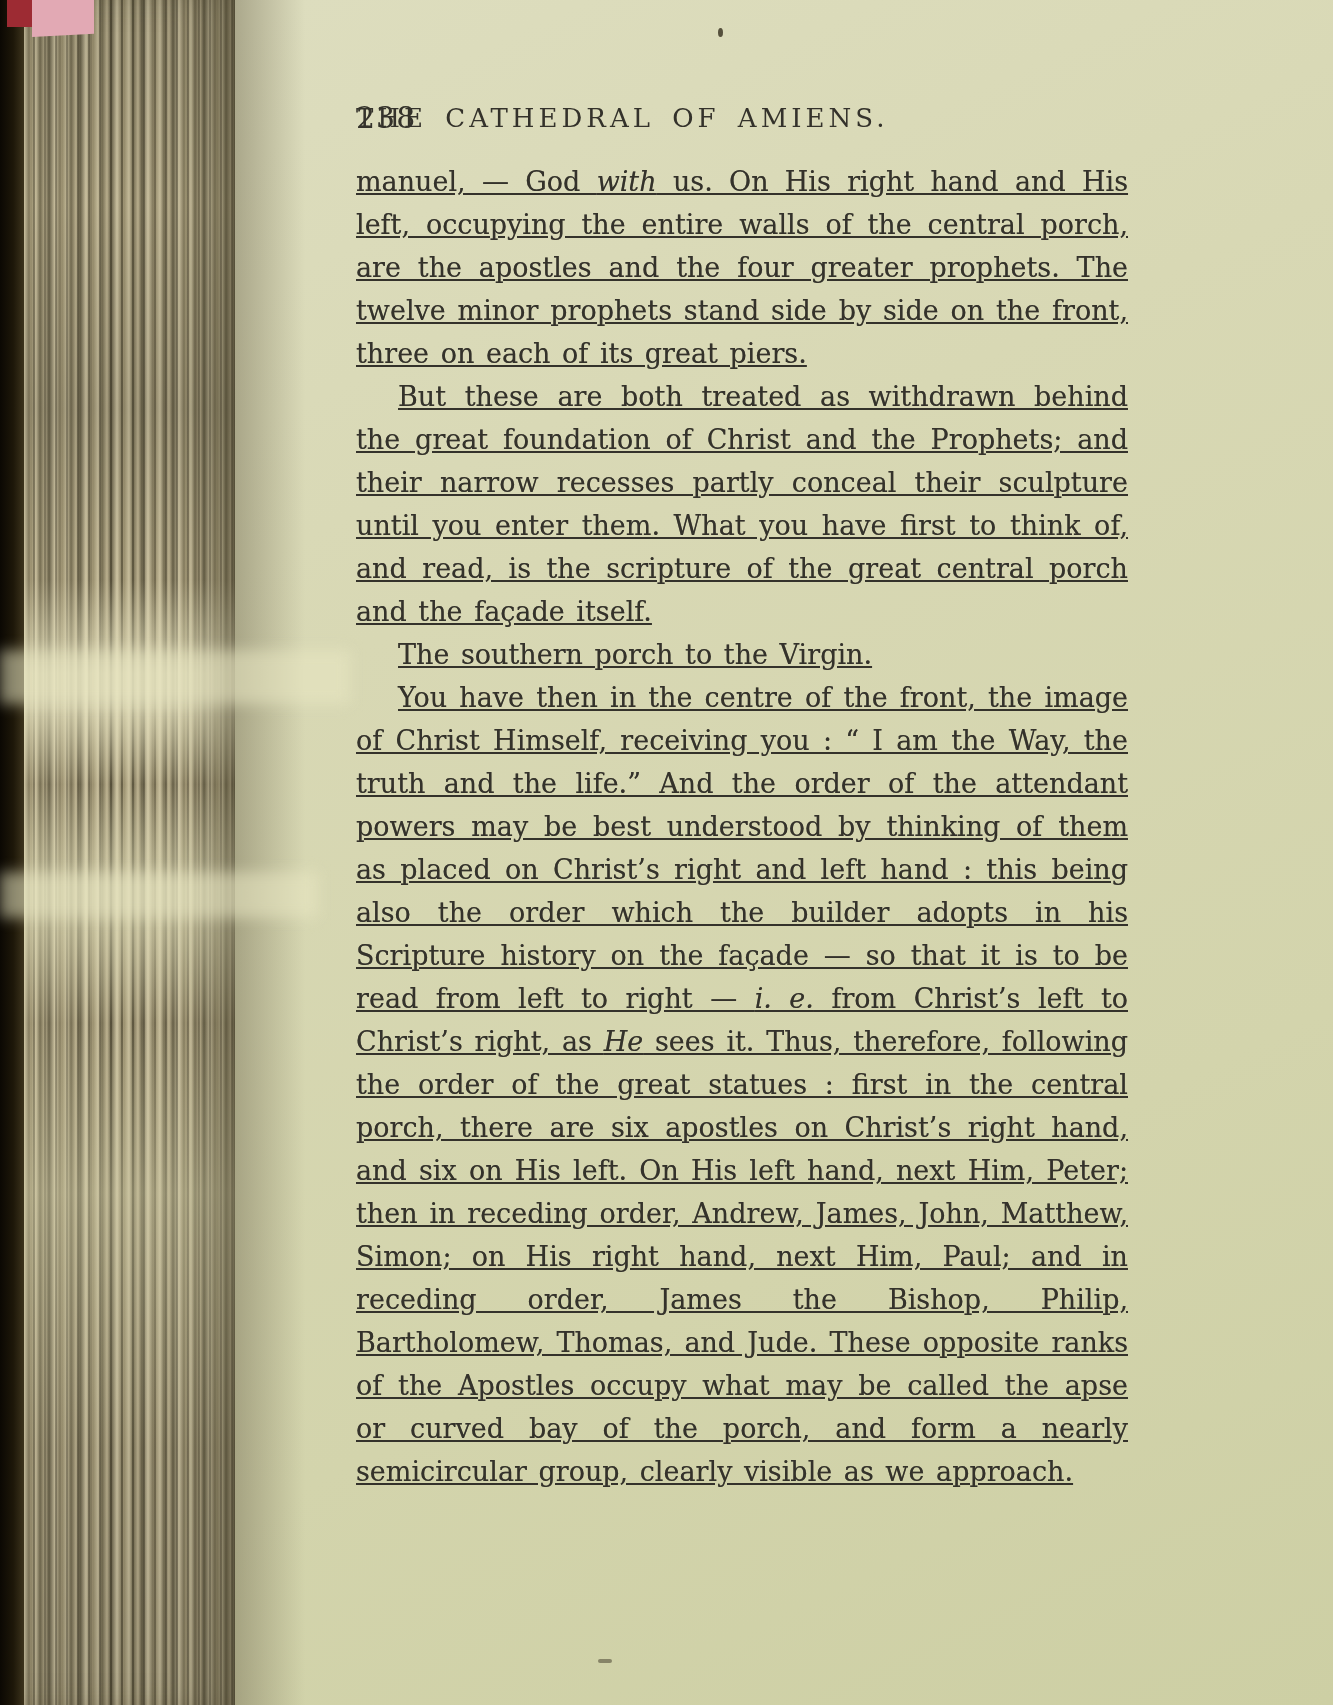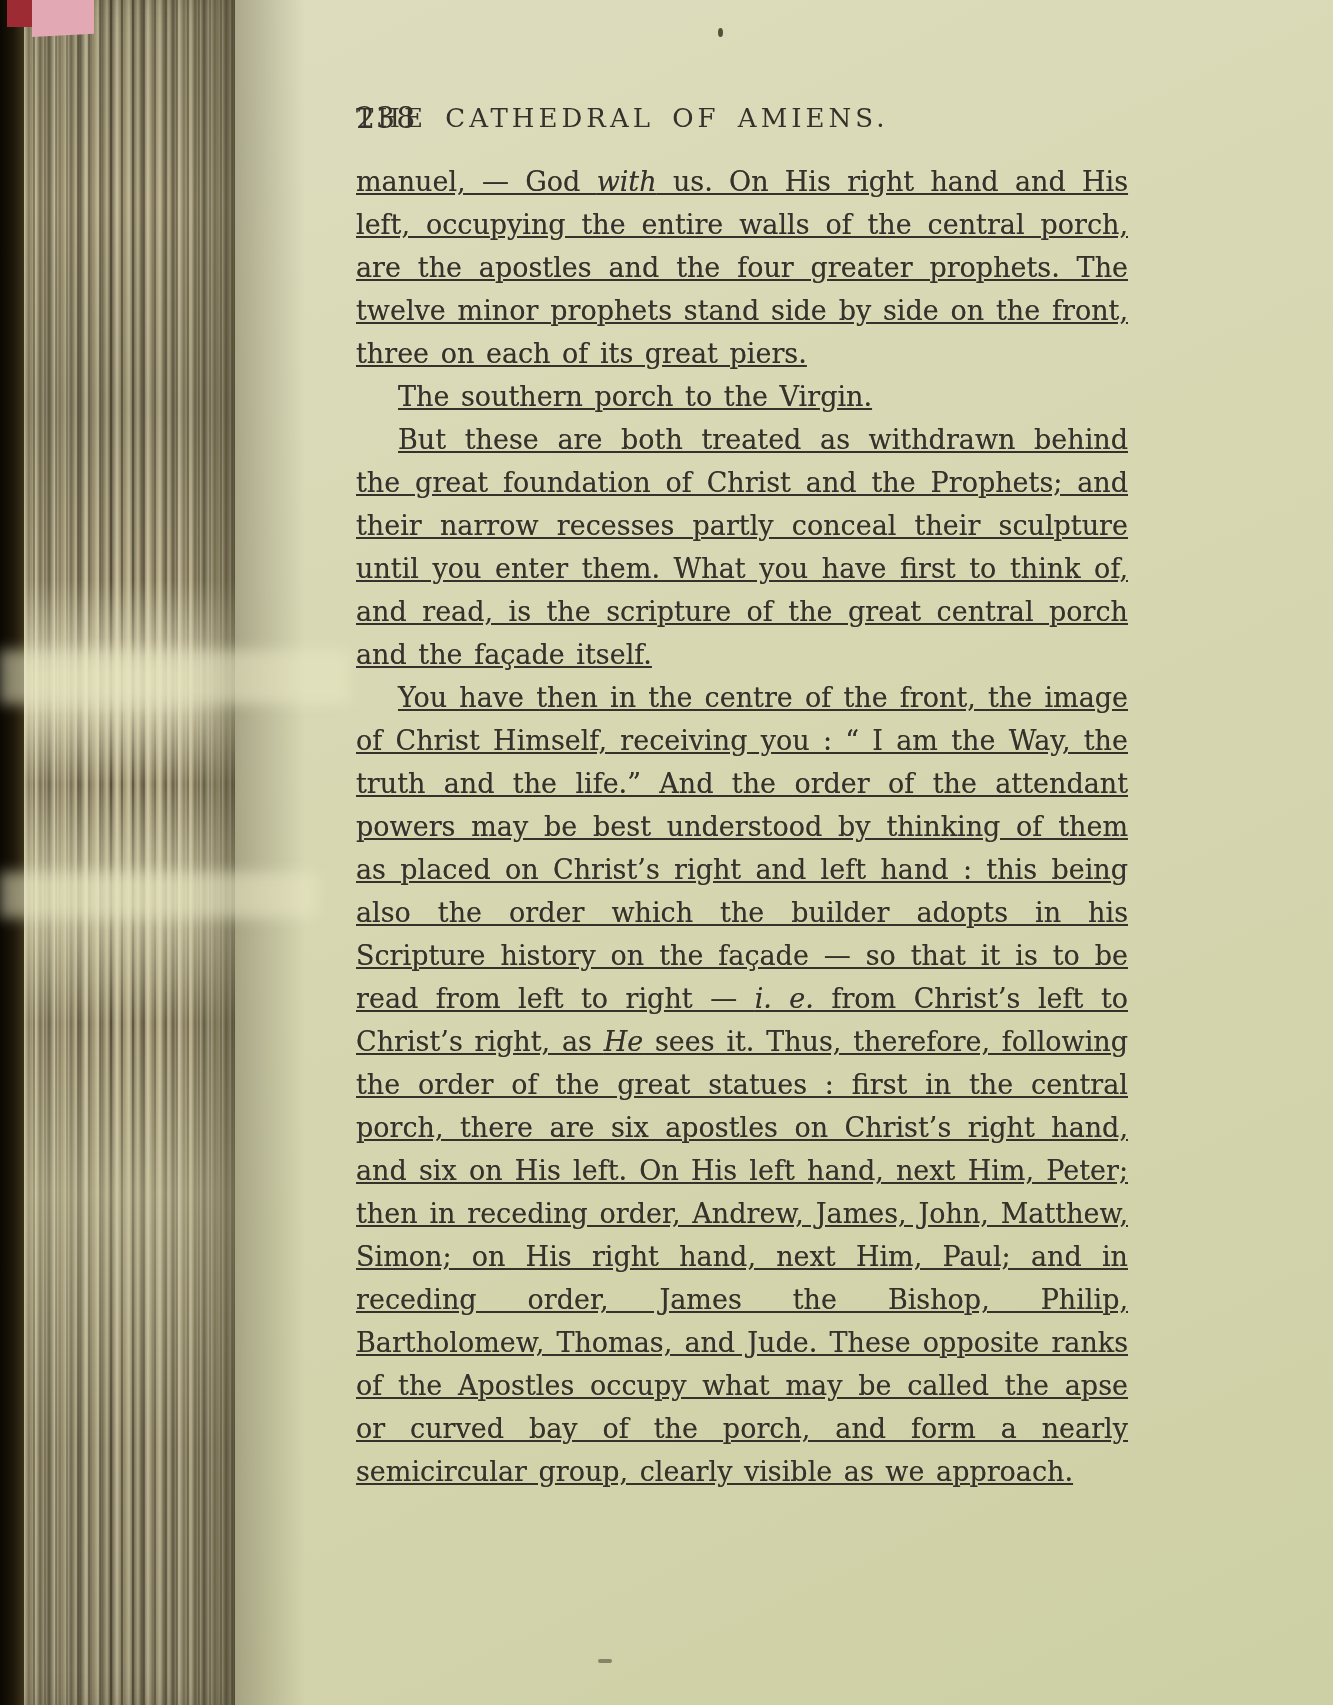--- a/index.html
+++ b/index.html
@@ -146,19 +146,19 @@
   <div class="speck speck-top"></div>
   <div class="speck speck-bottom"></div>
 
   <div class="page-content">
     <div class="header">
       <span class="page-number">238</span>
       <span class="running-title">THE CATHEDRAL OF AMIENS.</span>
     </div>
     <div class="body-text">
         <p class=""><span>manuel, — God </span><i>with</i><span> us.  On His right hand and His left, occupying the entire walls of the central porch, are the apostles and the four greater prophets.  The twelve minor prophets stand side by side on the front, three on each of its great piers.</span></p>
+        <p class="indent"><span>But these are both treated as withdrawn behind the great foundation of Christ and the Prophets; and their narrow recesses partly conceal their sculpture until you enter them. What you have first to think of, and read, is the scripture of the great central porch and the façade itself.</span></p>
         <p class="indent"><span>The southern porch to the Virgin.</span></p>
-        <p class="indent"><span>But these are both treated as withdrawn behind the great foundation of Christ and the Prophets; and their narrow recesses partly conceal their sculpture until you enter them. What you have first to think of, and read, is the scripture of the great central porch and the façade itself.</span></p>
         <p class="indent"><span>You have then in the centre of the front, the image of Christ Himself, receiving you : “ I am the Way, the truth and the life.”  And the order of the attendant powers may be best understood by thinking of them as placed on Christ’s right and left hand : this being also the order which the builder adopts in his Scripture history on the façade — so that it is to be read from left to right — </span><i>i. e.</i><span> from Christ’s left to Christ’s right, as </span><i>He</i><span> sees it.  Thus, therefore, following the order of the great statues : first in the central porch, there are six apostles on Christ’s right hand, and six on His left.  On His left hand, next Him, Peter; then in receding order, Andrew, James, John, Matthew, Simon; on His right hand, next Him, Paul; and in receding order, James the Bishop, Philip, Bartholomew, Thomas, and Jude. These opposite ranks of the Apostles occupy what may be called the apse or curved bay of the porch, and form a nearly semicircular group, clearly visible as we approach.</span></p>
       </div>
   </div>
 
 </div>
 
 </body></html>

